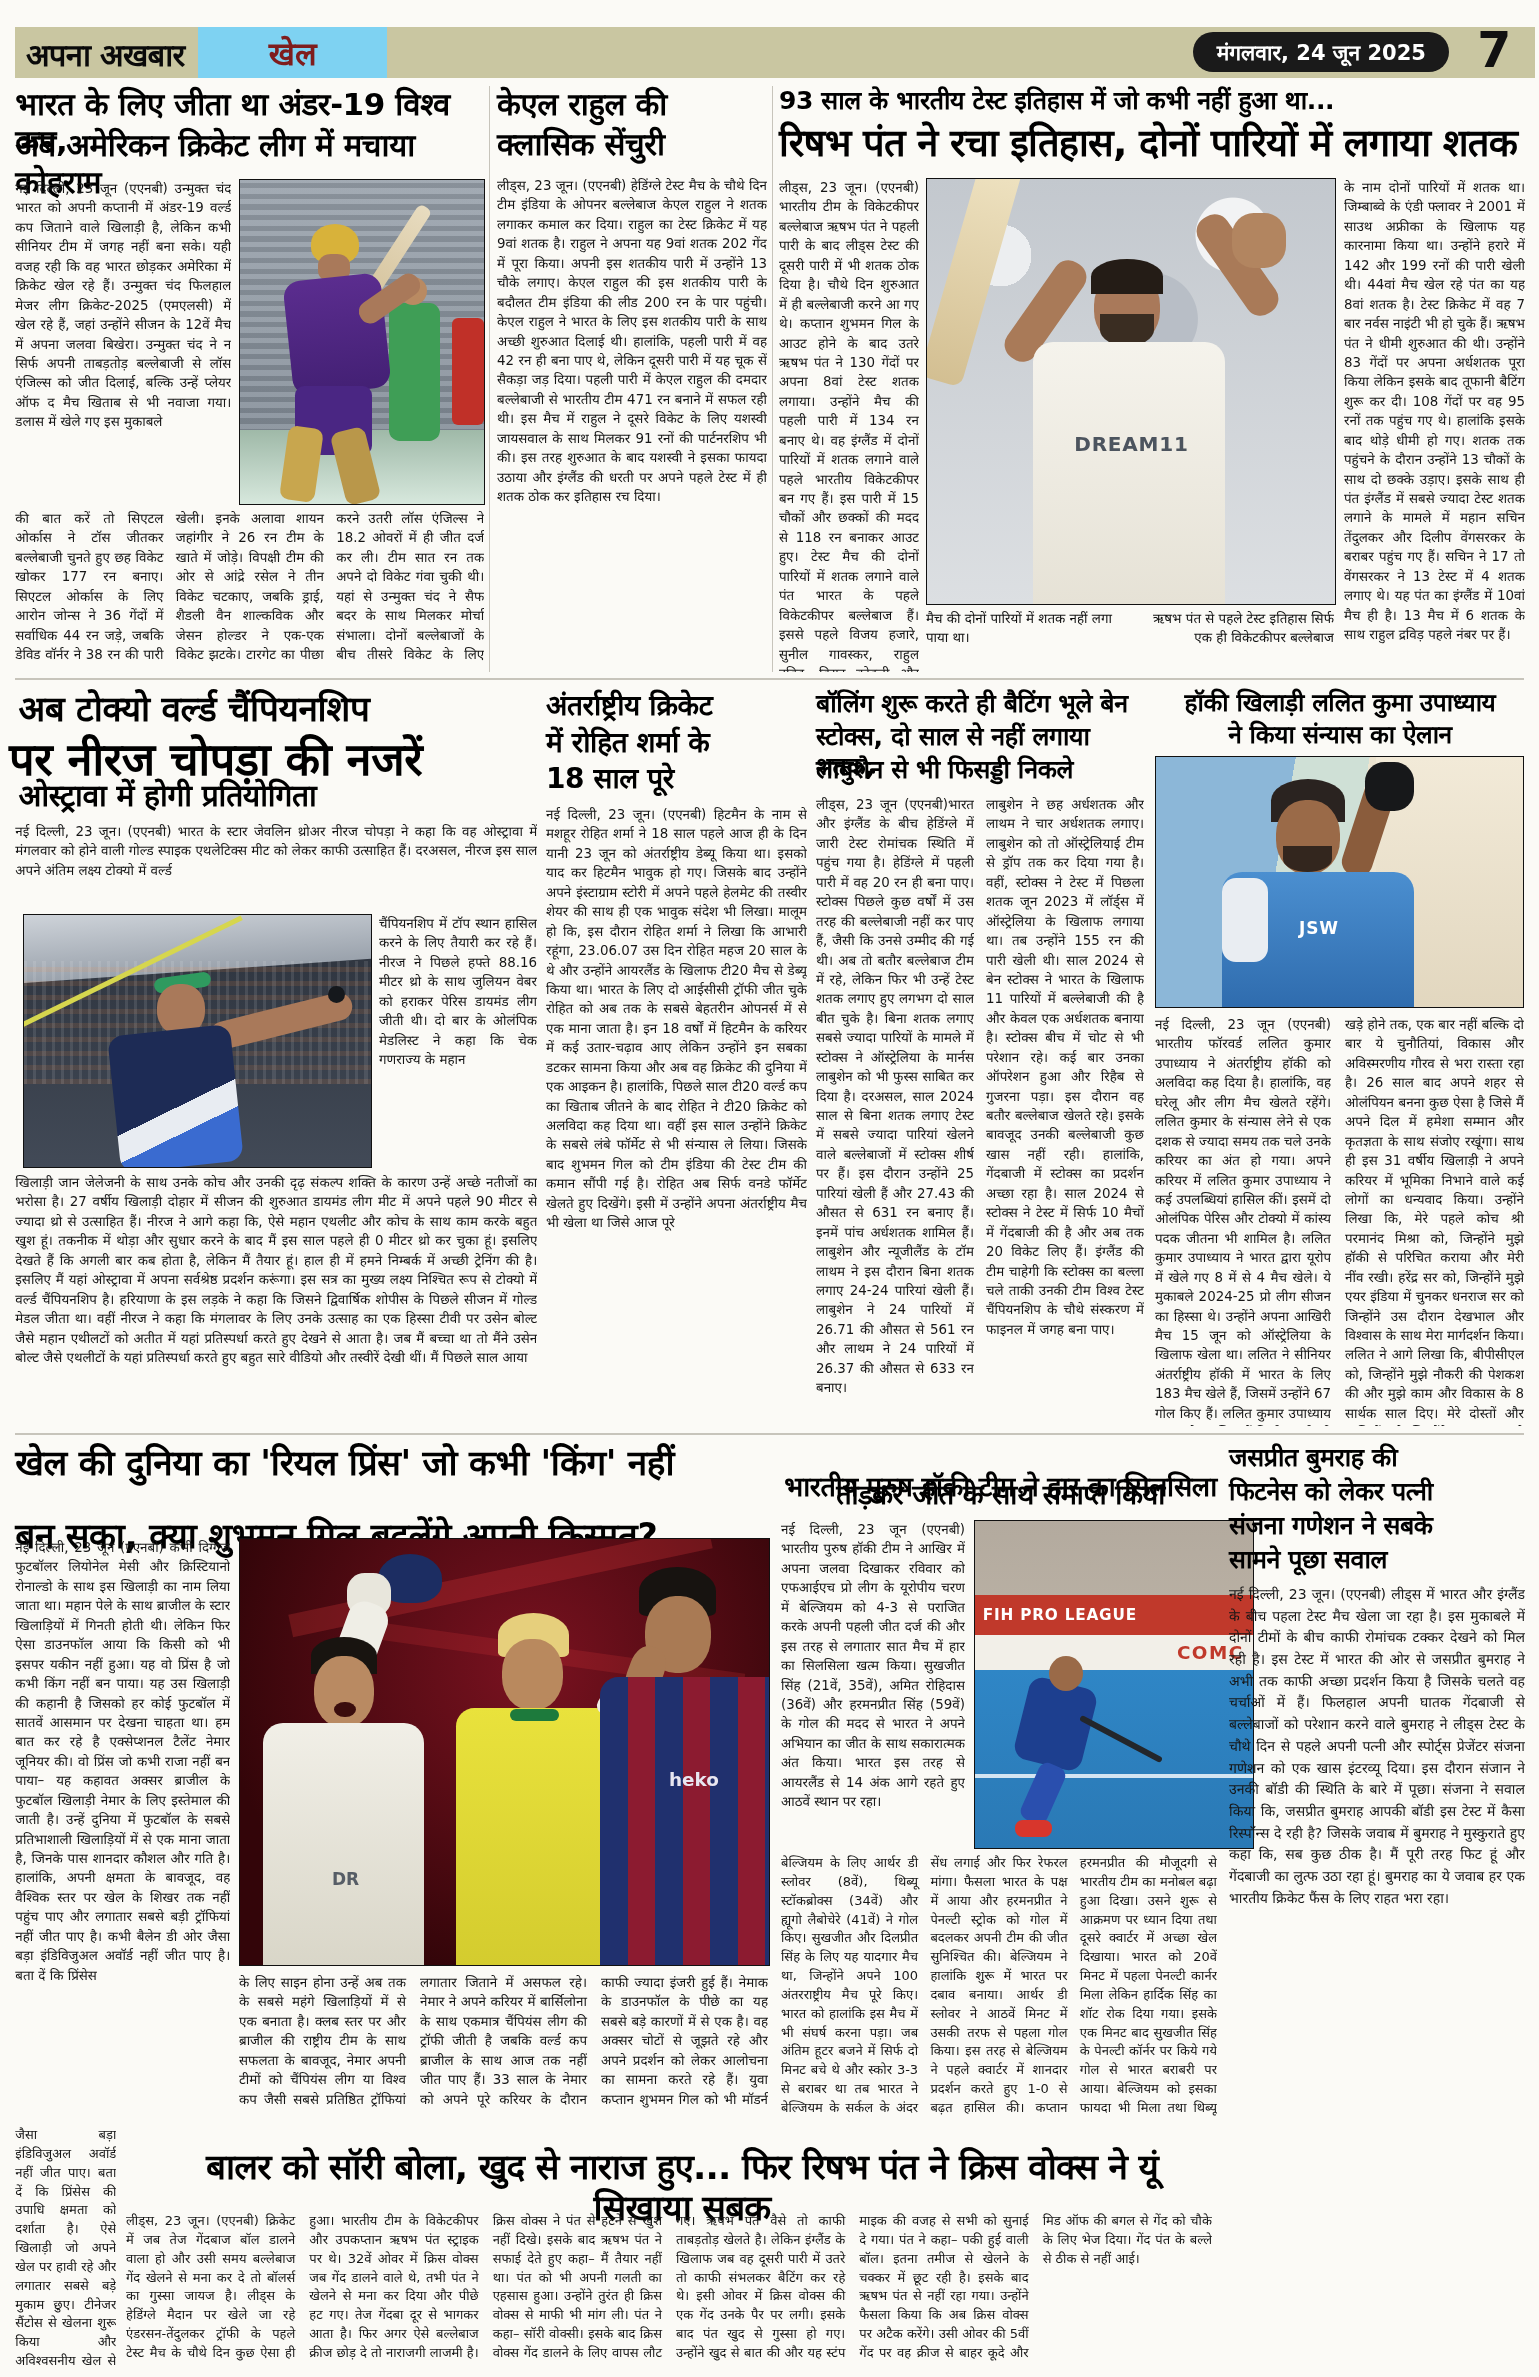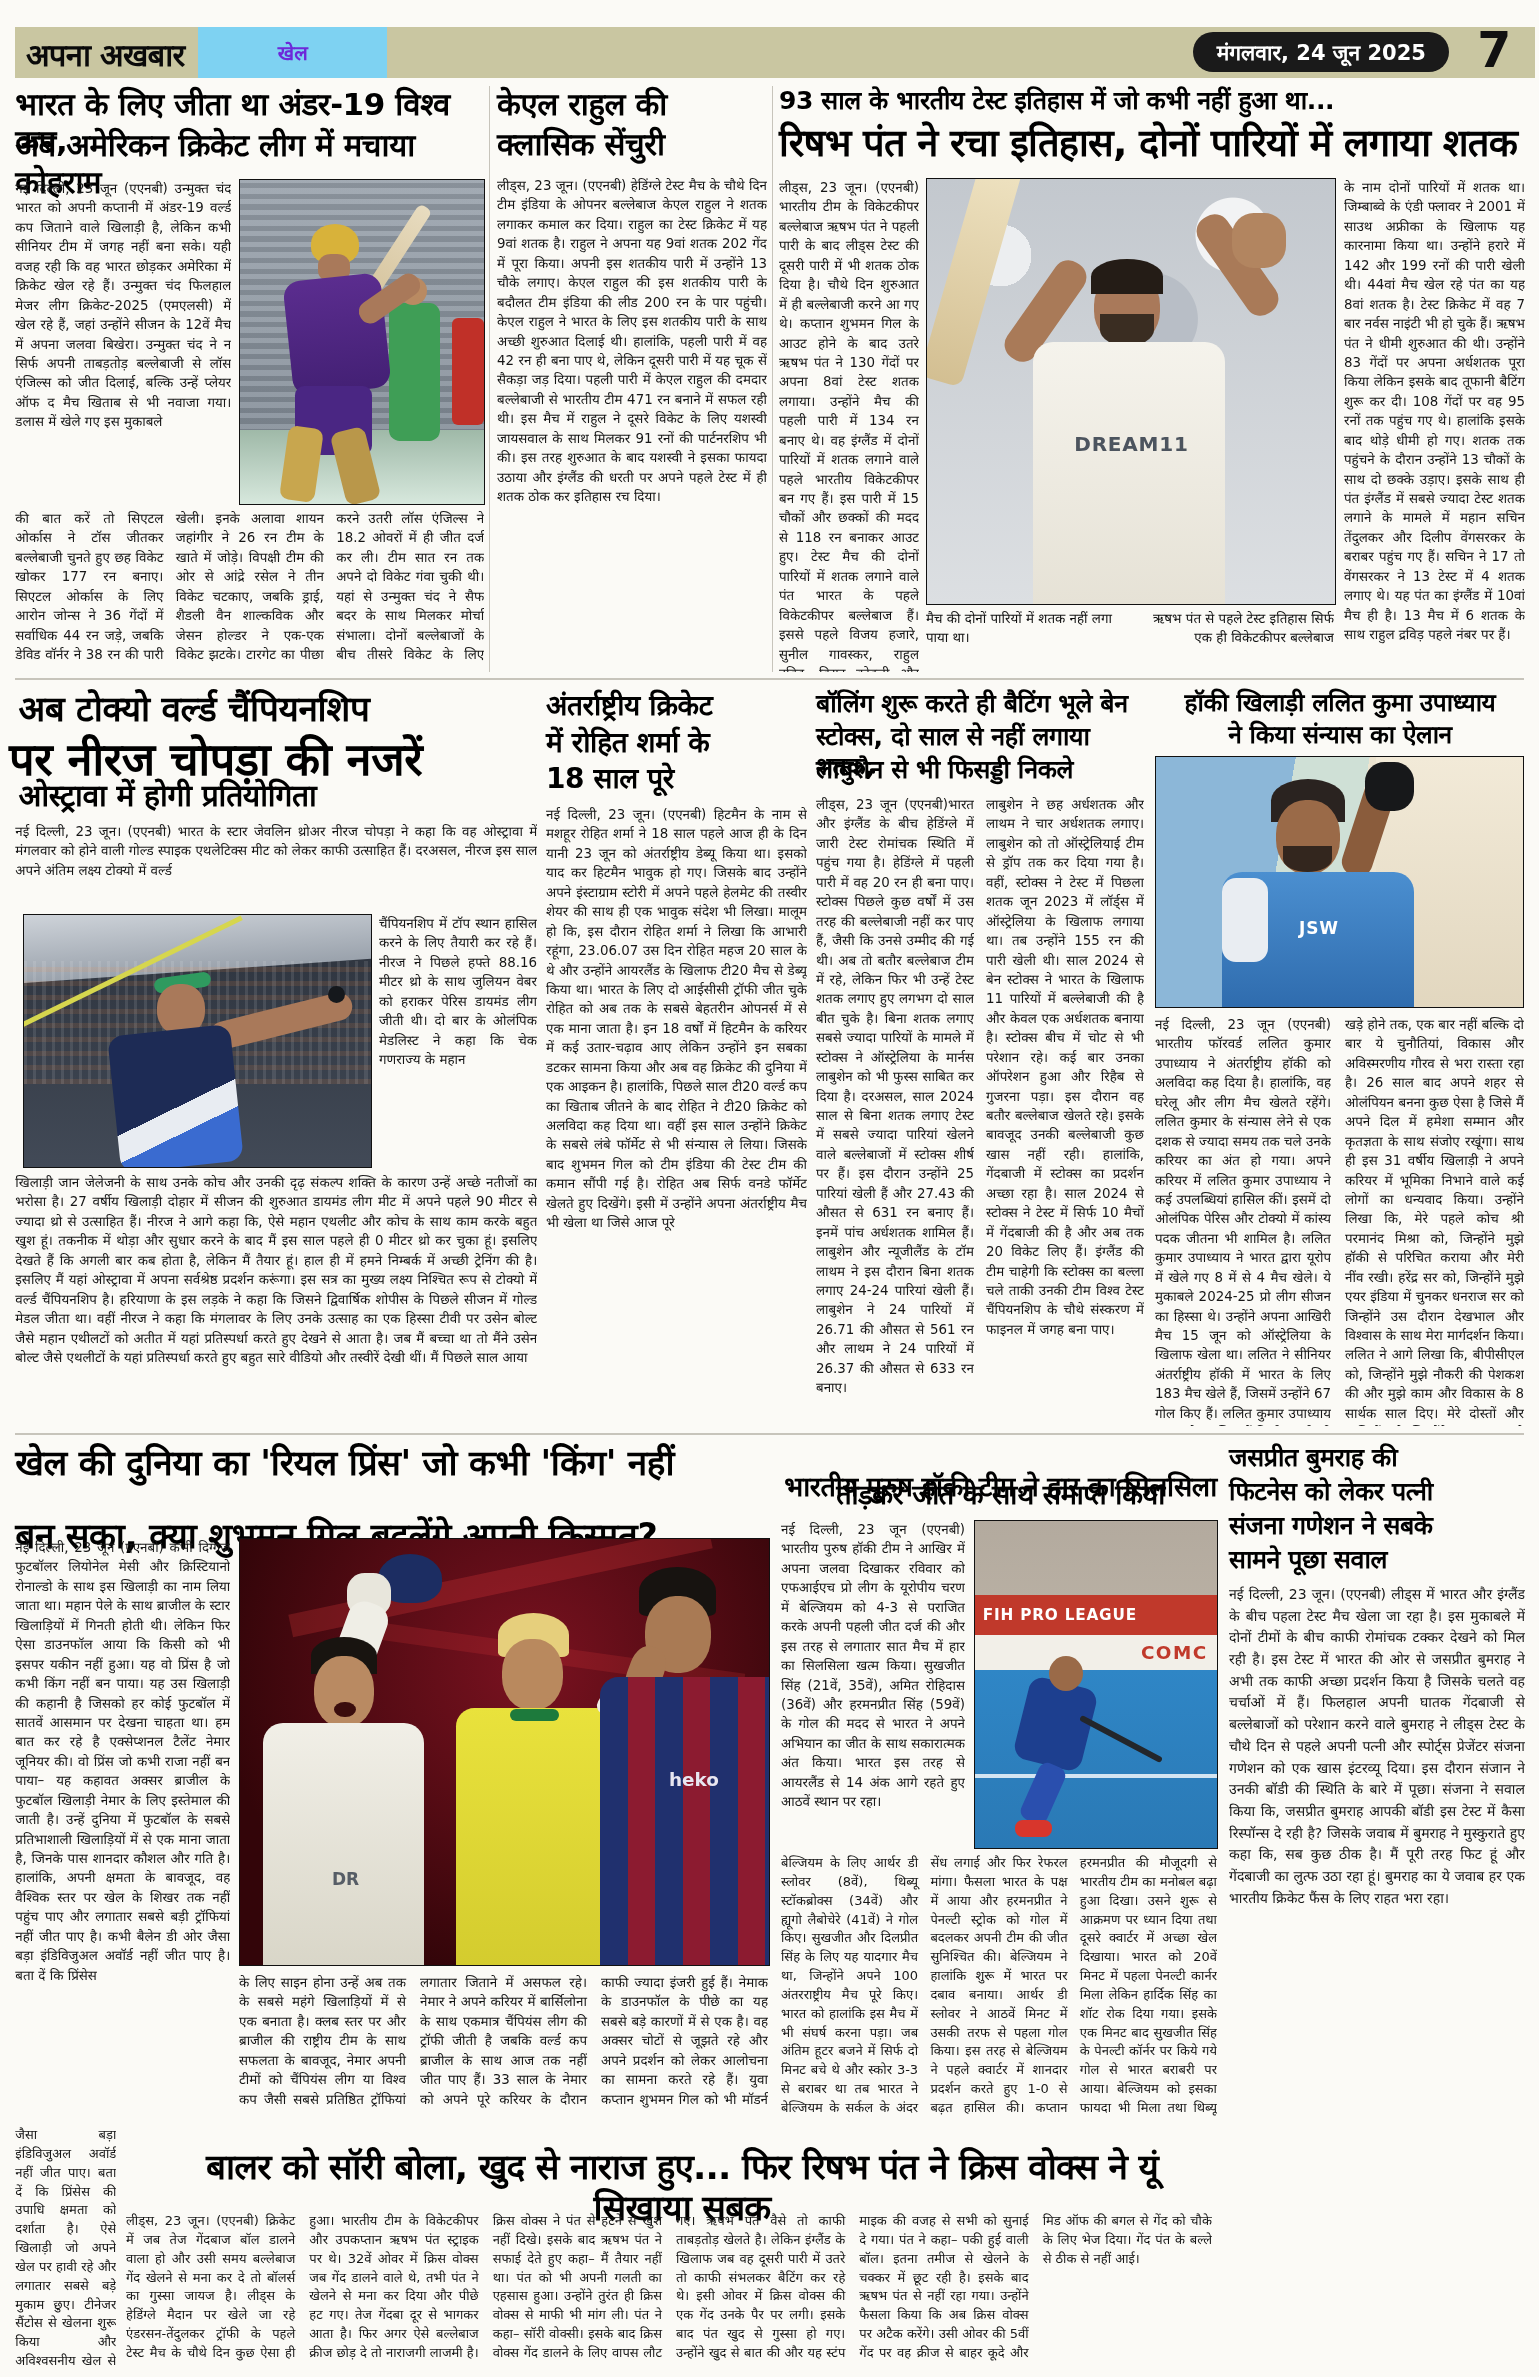--- a/index.html
+++ b/index.html
@@ -14,21 +14,21 @@
   .shape{position:absolute;}
   .rule{position:absolute;background:#c7c4bb;}
   .caption{position:absolute;font-size:13.4px;color:#111;line-height:1.4;overflow:hidden;}
 </style>
 </head>
 <body>
 
 <div class="abs" style="left:15.3px;top:27px;width:1509px;height:51px;background:#c9c6a1;padding-left:11px;">
   <div class="abs" style="left:10.7px;top:6.1px;font-size:31px;font-weight:bold;color:#0a0a0a;letter-spacing:-0.8px;">अपना अखबार</div>
   <div class="abs" style="left:183px;top:0;width:189px;height:51px;background:#7ed2f2;display:flex;align-items:center;justify-content:center;">
-    <span style="font-size:20px;font-weight:bold;color:#6d28d9;">खेल</span>
+    <span style="font-size:32px;font-weight:bold;color:#7f1d1d;">खेल</span>
   </div>
   <div class="abs" style="left:1178px;top:5.4px;width:256px;height:40px;background:#1a1a1a;border-radius:20px;display:flex;align-items:center;justify-content:center;">
     <span style="color:#fff;font-size:21px;font-weight:bold;">मंगलवार, 24 जून 2025</span>
   </div>
   <div class="abs" style="left:1462px;top:-4.6px;font-size:49px;font-weight:bold;color:#111;">7</div>
 </div>
 
 <div class="hl" style="left:15.3px;top:86px;width:469px;font-size:31px;">भारत के लिए जीता था अंडर-19 विश्व कप,</div>
 <div class="hl" style="left:15.3px;top:127px;width:469px;font-size:31px;">अब अमेरिकन क्रिकेट लीग में मचाया कोहराम</div>
 <div class="col" style="left:15.3px;top:179px;width:216px;height:324px;">नई दिल्ली, 23 जून (एएनबी) उन्मुक्त चंद भारत को अपनी कप्तानी में अंडर-19 वर्ल्ड कप जिताने वाले खिलाड़ी है, लेकिन कभी सीनियर टीम में जगह नहीं बना सके। यही वजह रही कि वह भारत छोड़कर अमेरिका में क्रिकेट खेल रहे हैं। उन्मुक्त चंद फिलहाल मेजर लीग क्रिकेट-2025 (एमएलसी) में खेल रहे हैं, जहां उन्होंने सीजन के 12वें मैच में अपना जलवा बिखेरा। उन्मुक्त चंद ने न सिर्फ अपनी ताबड़तोड़ बल्लेबाजी से लॉस एंजिल्स को जीत दिलाई, बल्कि उन्हें प्लेयर ऑफ द मैच खिताब से भी नवाजा गया। डलास में खेले गए इस मुकाबले</div>
@@ -171,21 +171,21 @@
     <span>heko</span>
   </div>
 </div>
 
 <div class="col" style="left:239px;top:1973px;width:529px;height:146px;column-count:3;column-gap:14px;">के लिए साइन होना उन्हें अब तक के सबसे महंगे खिलाड़ियों में से एक बनाता है। क्लब स्तर पर और ब्राजील की राष्ट्रीय टीम के साथ सफलता के बावजूद, नेमार अपनी टीमों को चैंपियंस लीग या विश्व कप जैसी सबसे प्रतिष्ठित ट्रॉफियां लगातार जिताने में असफल रहे। नेमार ने अपने करियर में बार्सिलोना के साथ एकमात्र चैंपियंस लीग की ट्रॉफी जीती है जबकि वर्ल्ड कप ब्राजील के साथ आज तक नहीं जीत पाए हैं। 33 साल के नेमार को अपने पूरे करियर के दौरान काफी ज्यादा इंजरी हुई हैं। नेमाक के डाउनफॉल के पीछे का यह सबसे बड़े कारणों में से एक है। वह अक्सर चोटों से जूझते रहे और अपने प्रदर्शन को लेकर आलोचना का सामना करते रहे हैं। युवा कप्तान शुभमन गिल को भी मॉडर्न डे क्रिकेट का प्रिंसेस कहा जाता है, जबकि विराट कोहली को किंग कहा जाता है। विराट कोहली ने लगभग इंटरनेशनल क्रिकेट छोड़ दिया है। उन्होंने पूरा करते आए हैं। गिल विराट कोहली की तरह मॉडर्न डे क्रिकेट में किंग बनकर रूल कर पाएंगे या नेमार की तरह प्रिंसेस ही बनकर रह जाएंगे यह तो समय ही बताएगा।</div>
 
 <div class="hl" style="left:781px;top:1443px;width:439px;font-size:27px;text-align:center;margin-top:28px;">भारतीय पुरुष हॉकी टीम ने हार का सिलसिला</div>
 <div class="hl" style="left:781px;top:1479px;width:439px;font-size:27px;text-align:center;">तोड़कर जीत के साथ समाप्त किया</div>
 <div class="col" style="left:781px;top:1520px;width:184px;height:327px;">नई दिल्ली, 23 जून (एएनबी) भारतीय पुरुष हॉकी टीम ने आखिर में अपना जलवा दिखाकर रविवार को एफआईएच प्रो लीग के यूरोपीय चरण में बेल्जियम को 4-3 से पराजित करके अपनी पहली जीत दर्ज की और इस तरह से लगातार सात मैच में हार का सिलसिला खत्म किया। सुखजीत सिंह (21वें, 35वें), अमित रोहिदास (36वें) और हरमनप्रीत सिंह (59वें) के गोल की मदद से भारत ने अपने अभियान का जीत के साथ सकारात्मक अंत किया। भारत इस तरह से आयरलैंड से 14 अंक आगे रहते हुए आठवें स्थान पर रहा।</div>
 
-<div class="photo" style="left:974px;top:1520px;width:242px;height:327px;background:linear-gradient(#b3aa9e,#c8bfb2);">
+<div class="photo" style="left:974px;top:1520px;width:242px;height:327px;background:linear-gradient(#b3aa9e,#c8bfb2);padding-left:36px;">
   <div class="shape" style="left:0;top:74px;width:100%;height:40px;background:#c0392b;display:flex;align-items:center;padding-left:7.7px;box-sizing:border-box;">
     <span style="color:#fff;font-weight:bold;font-size:15.3px;letter-spacing:0.8px;">FIH PRO LEAGUE</span>
   </div>
   <div class="shape" style="left:0;top:114px;width:100%;height:35px;background:#f2efe8;display:flex;align-items:center;justify-content:flex-end;padding-right:9.2px;box-sizing:border-box;">
     <span style="color:#c0392b;font-weight:bold;font-size:18.4px;letter-spacing:1.5px;">COMC</span>
   </div>
   <div class="sh shape" style="left:0;top:149px;width:100%;height:178px;background:linear-gradient(#2f86c6,#2a79b5);"></div>
   <div class="shape" style="left:0;top:253px;width:100%;height:3.8px;background:rgba(255,255,255,.8);"></div>
   <div class="shape" style="left:46px;top:161px;width:69px;height:84px;background:#1d3f8f;border-radius:14px;transform:rotate(14deg);"></div>
   <div class="shape" style="left:74px;top:135px;width:34px;height:35px;background:#9a6a48;border-radius:50%;"></div>

